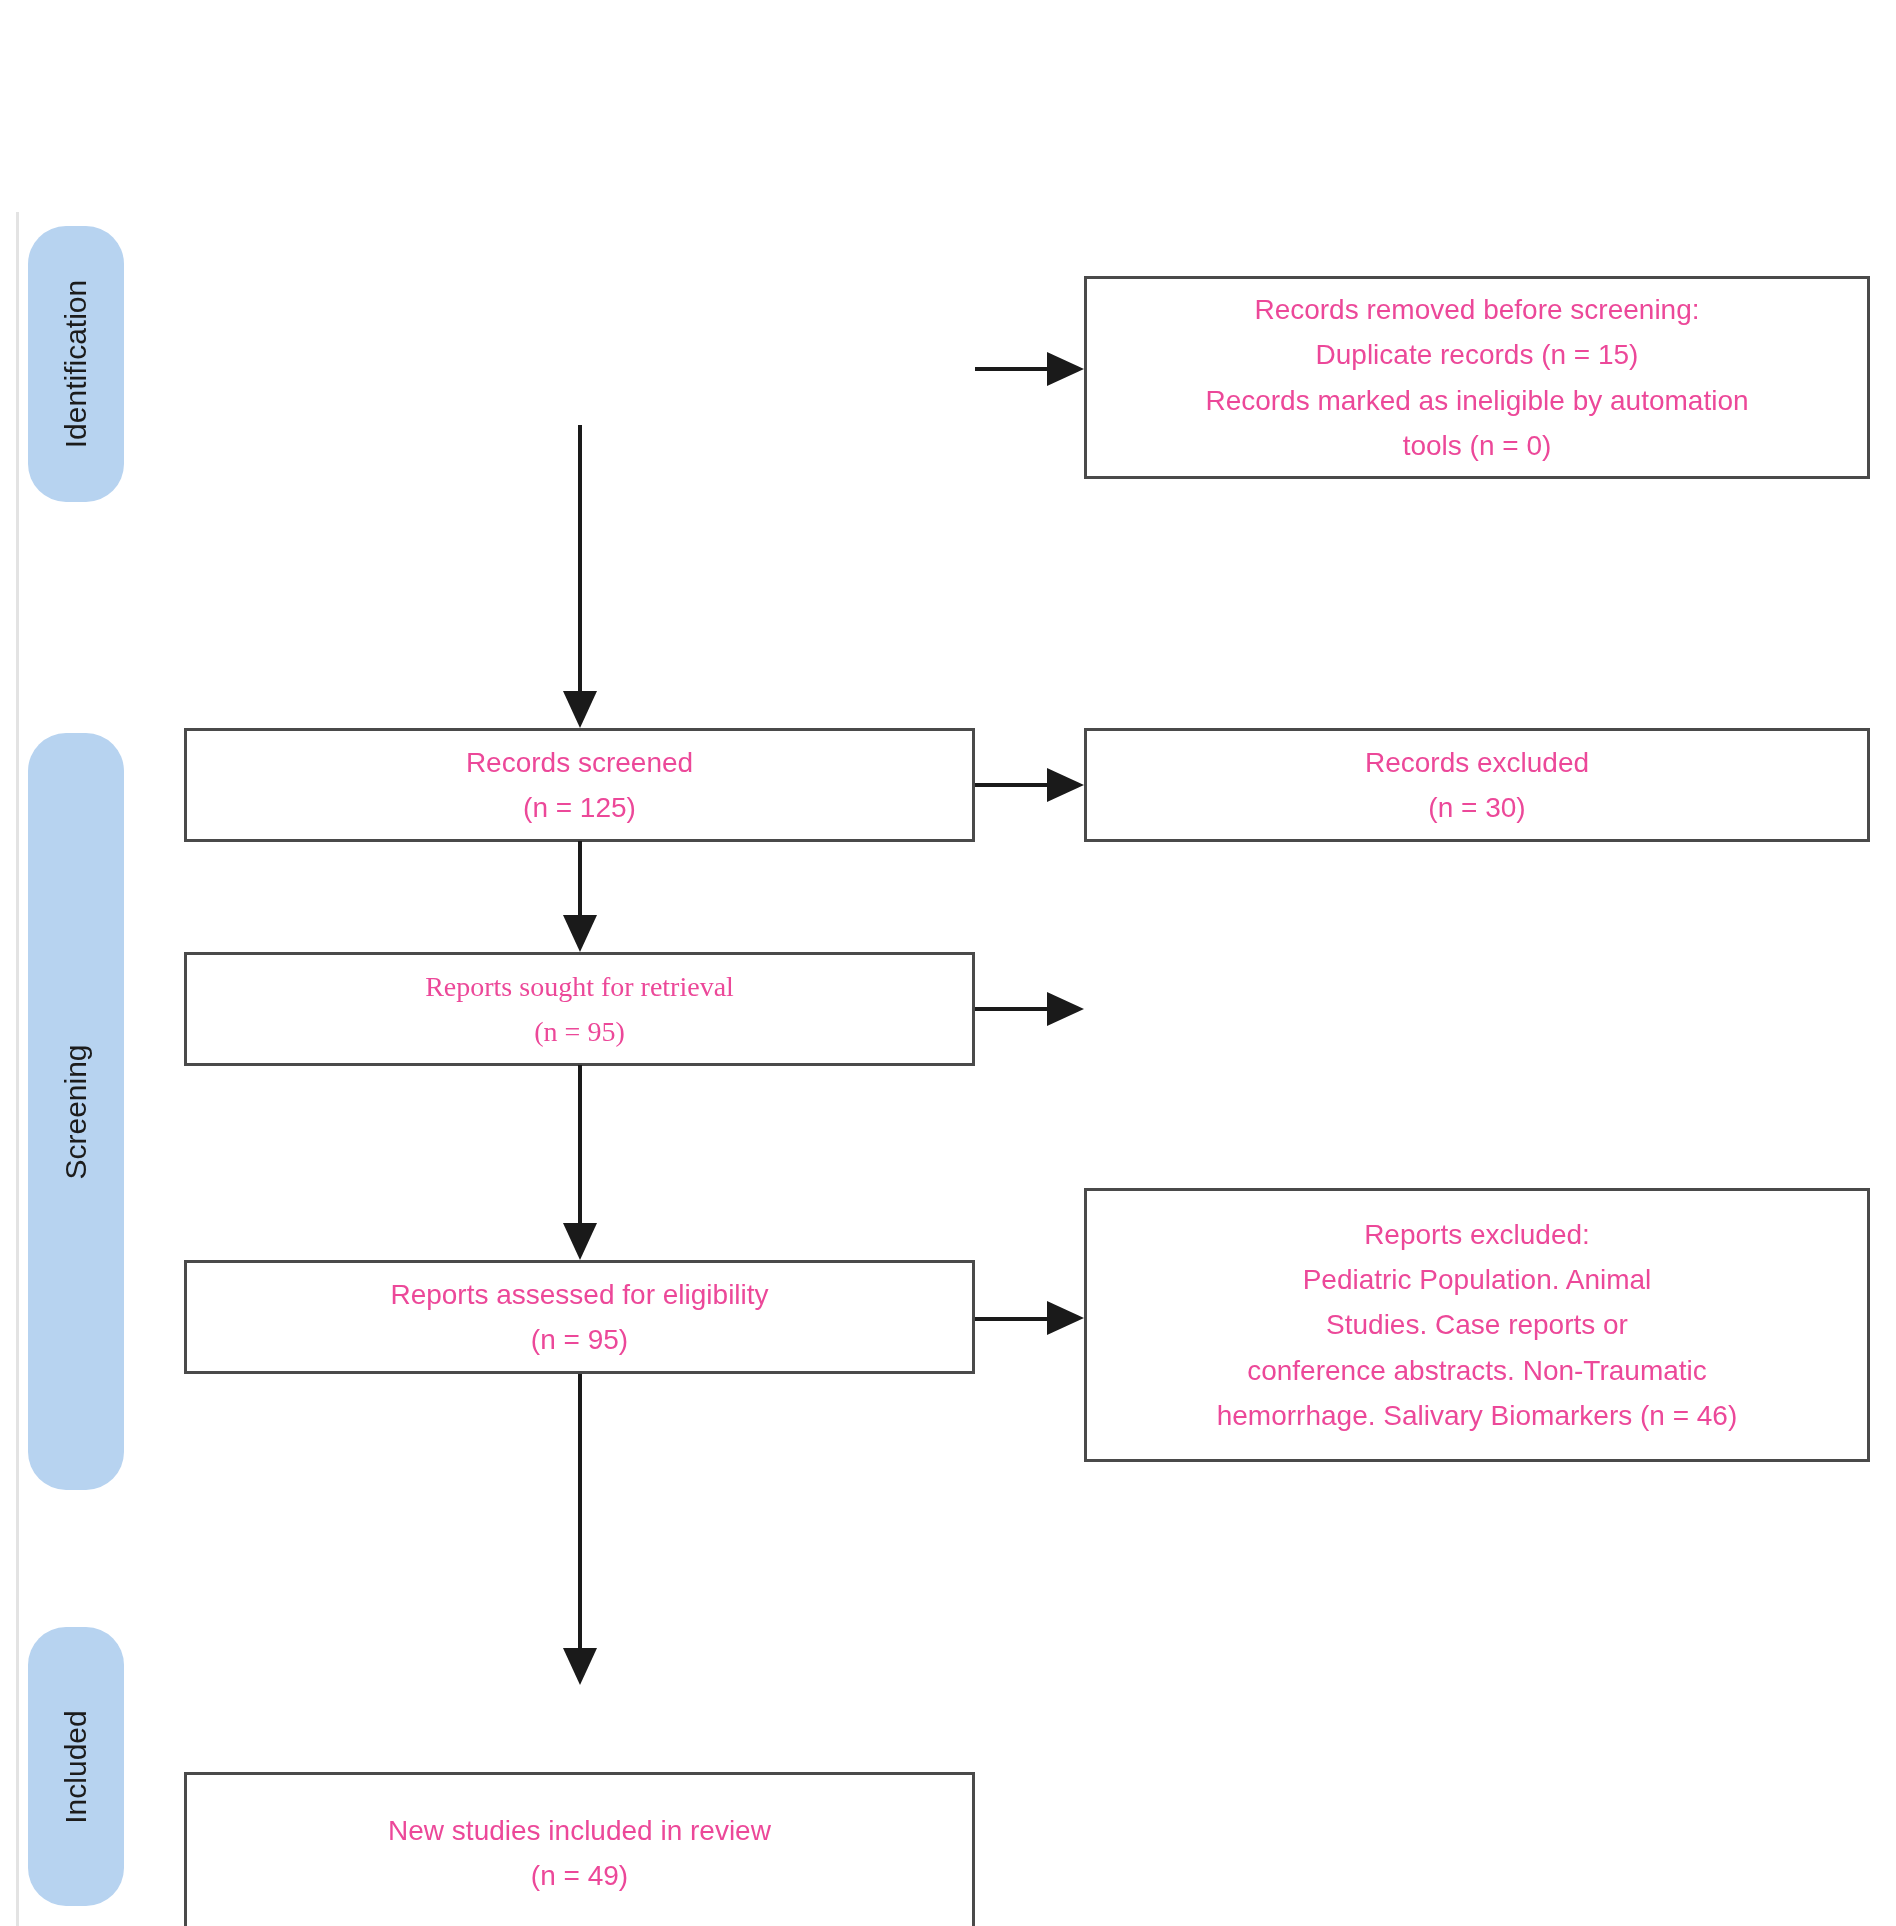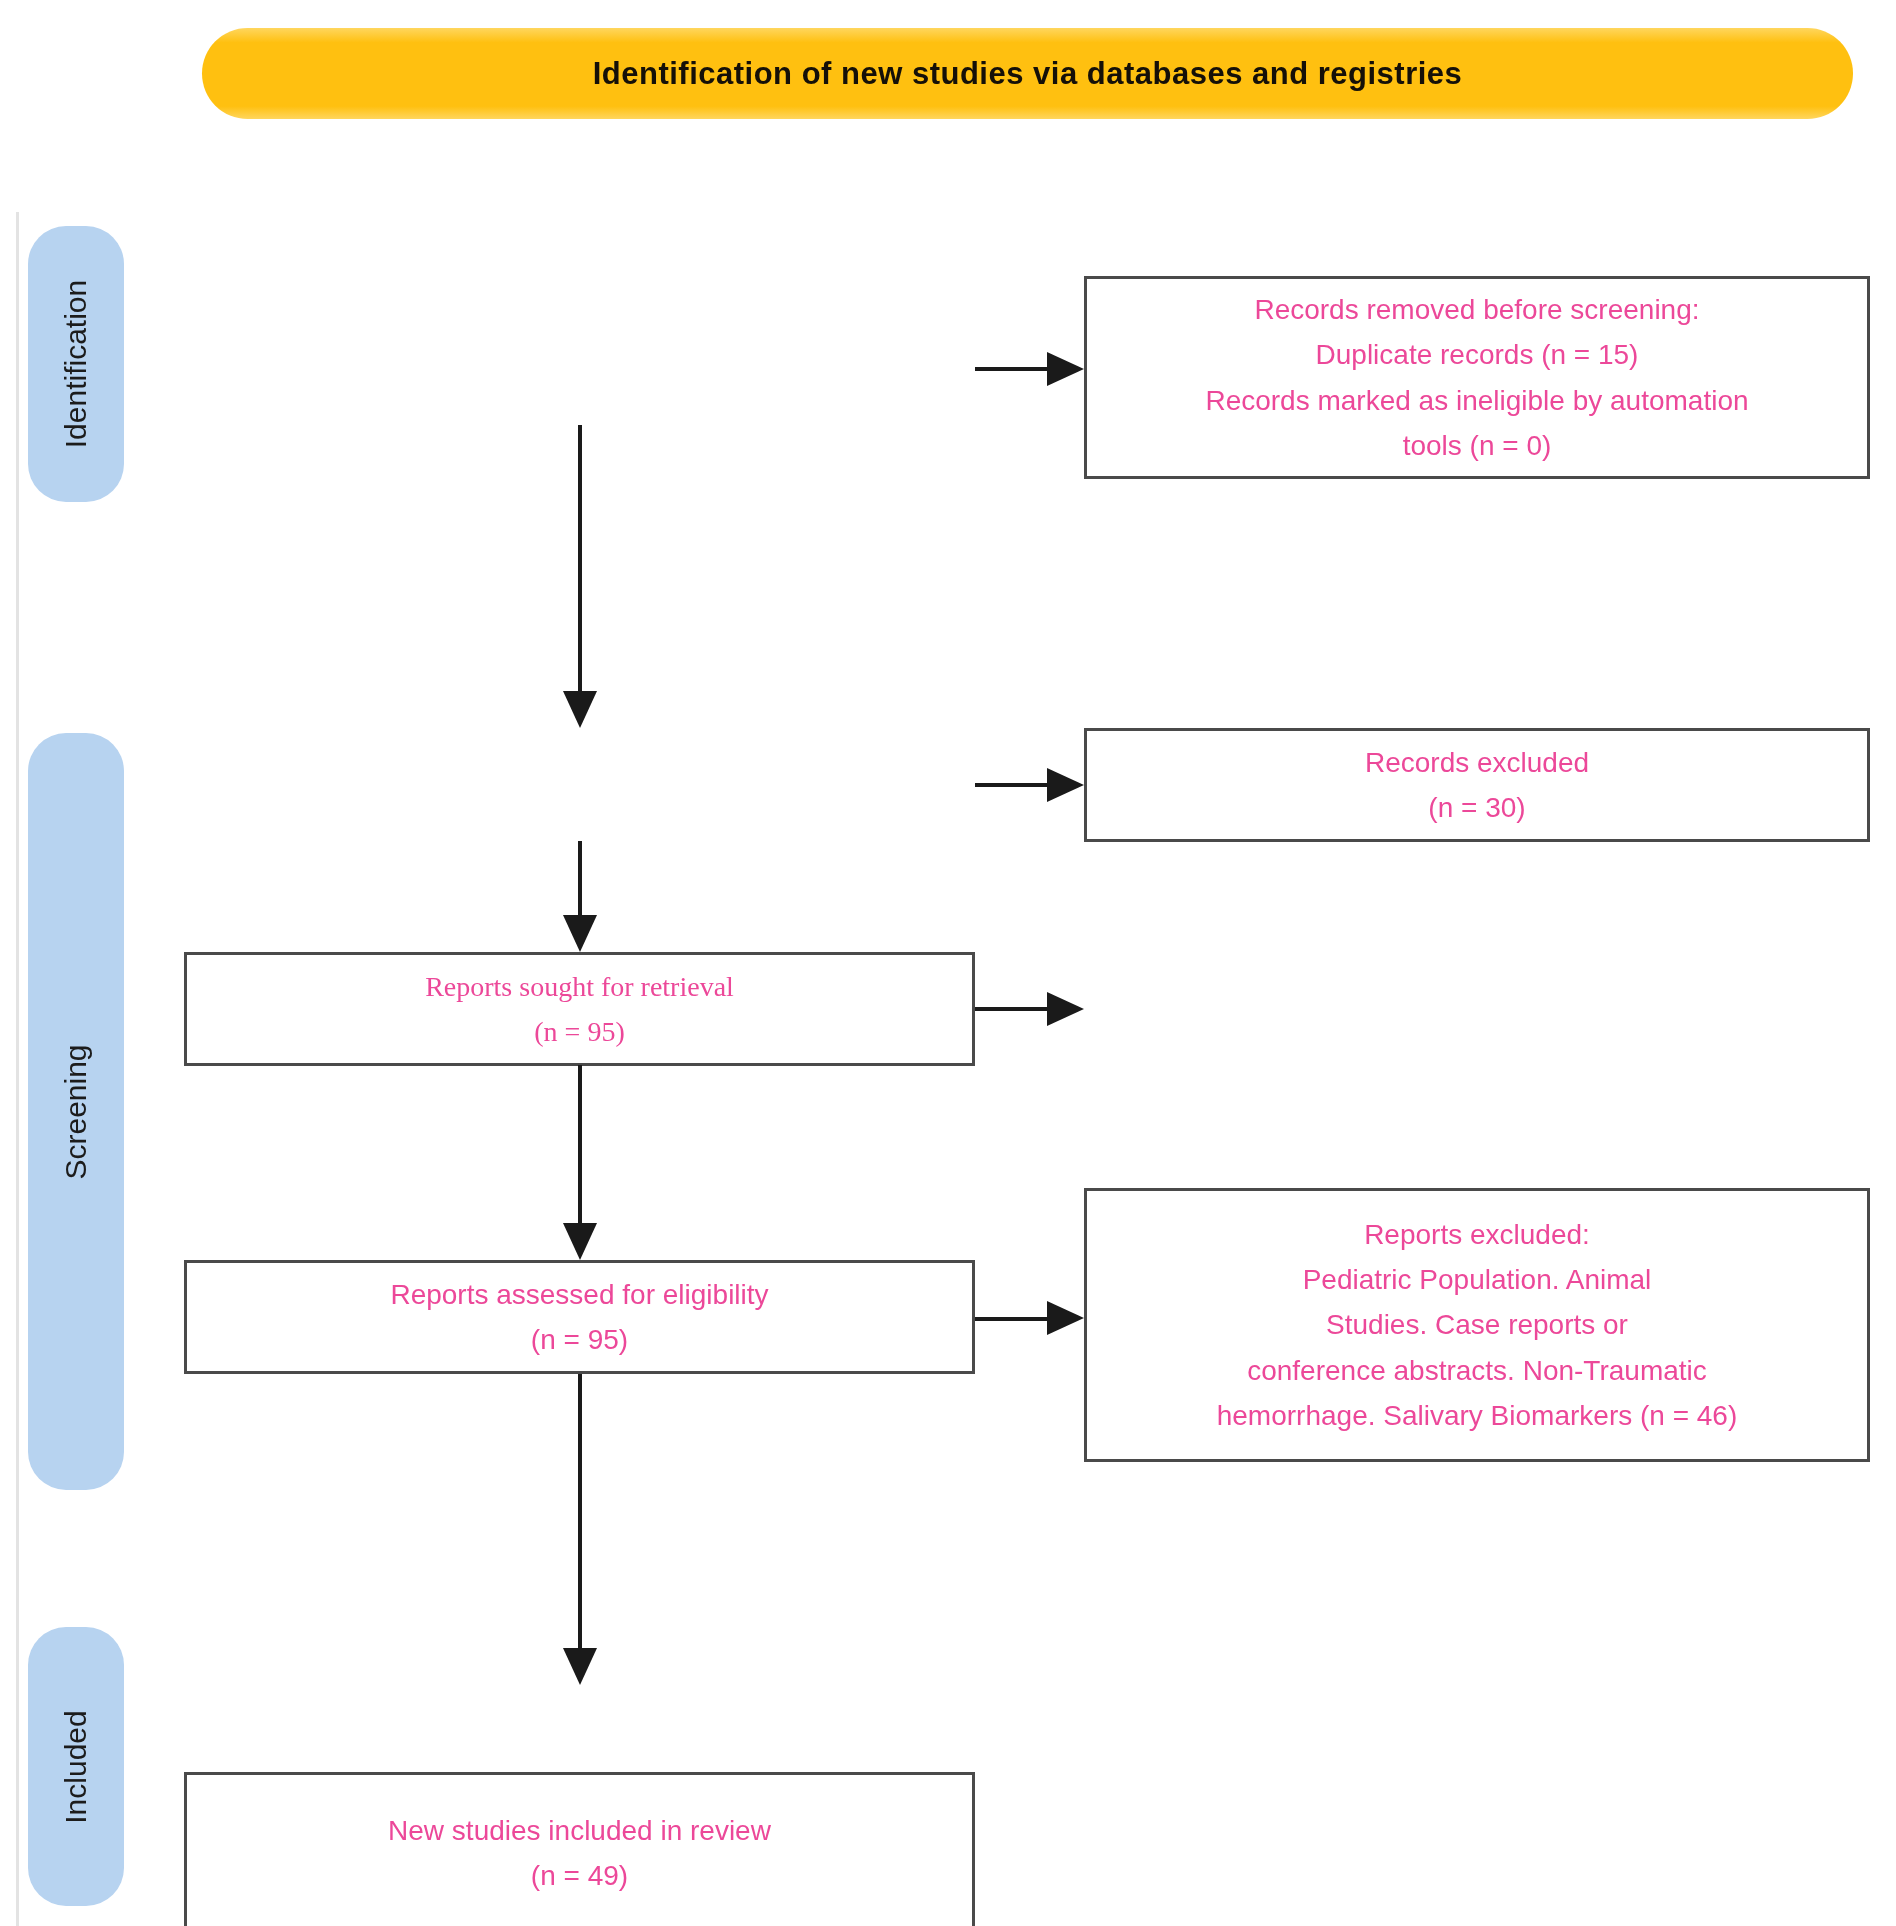--- a/index.html
+++ b/index.html
@@ -110,34 +110,33 @@
     border-left:37px solid var(--arrow);
   }
 </style>
 </head>
 <body>
 
 <div class="canvas">
 
   <div class="edge-artifact"></div>
 
-  <div class="banner">
-    <span class="banner-text">Identification of new studies via databases and registries</span>
-  </div>
 
   <div class="stage-tab tab-identification">
     <span>Identification</span>
   </div>
   <div class="stage-tab tab-screening">
     <span>Screening</span>
   </div>
   <div class="stage-tab tab-included">
     <span>Included</span>
   </div>
 
+  <div class="flow-box col-left box-screened">Records screened
+(n = 125)</div>
   <div class="flow-box col-left box-sought">Reports sought for retrieval
 (n = 95)</div>
   <div class="flow-box col-left box-assessed">Reports assessed for eligibility
 (n = 95)</div>
   <div class="flow-box col-left box-included-studies">New studies included in review
 (n = 49)</div>
 
   <div class="flow-box col-right box-removed">Records removed before screening:
 Duplicate records (n = 15)
 Records marked as ineligible by automation

